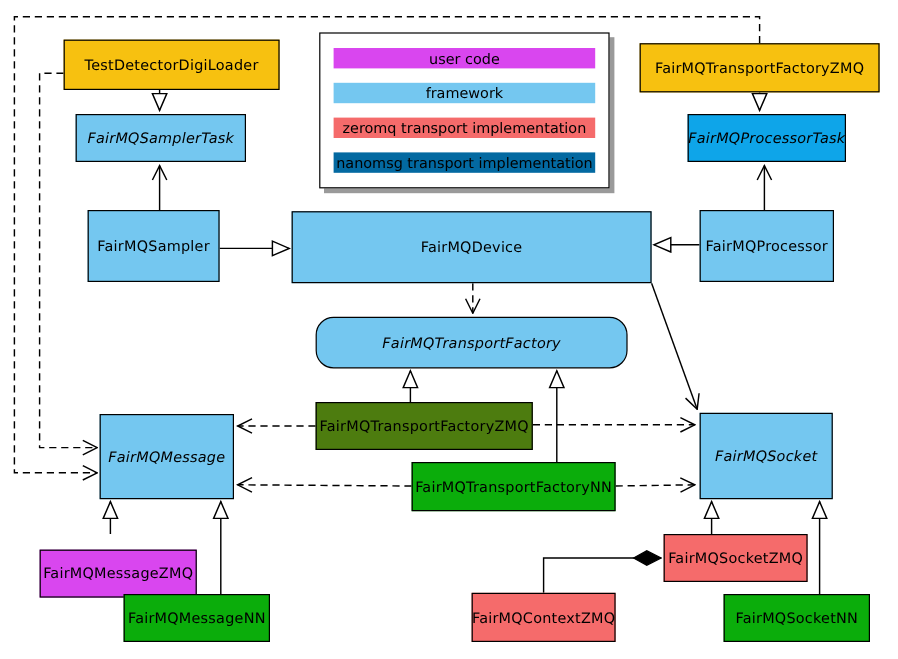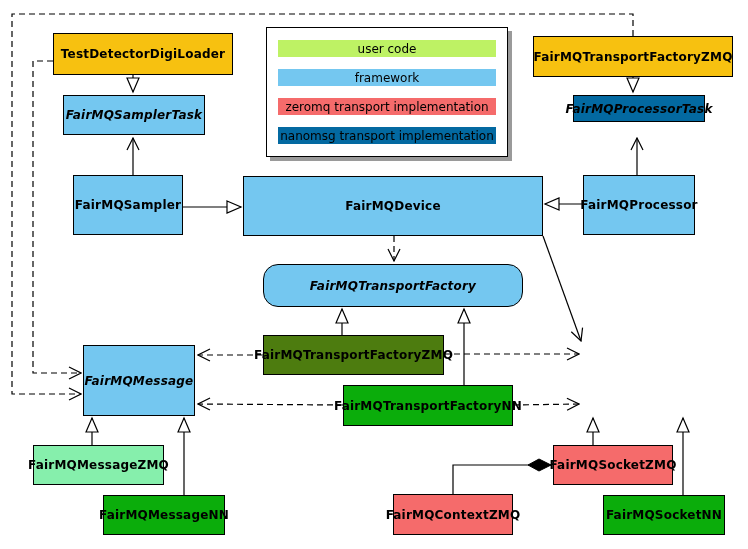--- a/index.html
+++ b/index.html
@@ -4,21 +4,21 @@
 <style>
   html,body{margin:0;padding:0;background:#fff;}
   #canvas{
     position:relative;width:748px;height:549px;background:#ffffff;overflow:hidden;
     font-family:"DejaVu Sans", sans-serif;
   }
   #edges{position:absolute;left:0;top:0;width:748px;height:549px;pointer-events:none;}
   .node{
     position:absolute;box-sizing:border-box;border:1px solid #000;
     display:flex;align-items:center;justify-content:center;
-    font-size:12px;font-weight:bold;color:#000;white-space:nowrap;
+    font-size:12px;font-weight:normal;color:#000;white-space:nowrap;
     letter-spacing:0.2px;
   }
   .node.abstract{font-style:italic;}
   .legend{
     position:absolute;left:266px;top:27px;width:242px;height:130px;
     box-sizing:border-box;background:#fff;border:1px solid #000;
     box-shadow:4px 4px 0 #9a9a9a;
     display:flex;flex-direction:column;justify-content:space-evenly;align-items:center;
   }
   .legend-item{
@@ -69,50 +69,51 @@
         <line x1="444" y1="354" x2="579" y2="354" marker-end="url(#arrow-open)"></line>
         <line x1="343" y1="405" x2="198" y2="404" marker-end="url(#arrow-open)"></line>
         <line x1="513" y1="405" x2="579" y2="404" marker-end="url(#arrow-open)"></line>
       </g>
 
       <polyline points="453,494 453,465 551,465" marker-end="url(#arrow-diamond)"></polyline>
     </g>
   </svg>
 
   <div class="legend">
-    <div class="legend-item" style="background-color: #bef264;">user code</div>
+    <div class="legend-item" style="background-color: #d946ef;">user code</div>
     <div class="legend-item" style="background-color: rgb(116, 199, 240);">framework</div>
     <div class="legend-item" style="background-color: rgb(245, 107, 107);">zeromq transport implementation</div>
     <div class="legend-item" style="background-color: #0369a1;">nanomsg transport implementation</div>
   </div>
 
   <div class="node" style="left: 53px; top: 33px; width: 180px; height: 42px; background-color: rgb(247, 193, 16);">TestDetectorDigiLoader</div>
 
   <div class="node" style="left: 533px; top: 36px; width: 200px; height: 41px; background-color: rgb(247, 193, 16);">FairMQTransportFactoryZMQ</div>
 
   <div class="node abstract" style="left: 63px; top: 95px; width: 142px; height: 40px; background-color: rgb(116, 199, 240);">FairMQSamplerTask</div>
 
-  <div class="node abstract" style="left: 573px; top: 95px; width: 132px; height: 27px; background-color: #0369a1; text-align: center;">FairMQProcessorTask</div>
+  <div class="node abstract" style="left: 573px; top: 95px; width: 132px; height: 40px; background-color: #0ea5e9; text-align: center;">FairMQProcessorTask</div>
 
   <div class="node" style="left: 73px; top: 175px; width: 110px; height: 60px; background-color: rgb(116, 199, 240);">FairMQSampler</div>
 
   <div class="node" style="left: 243px; top: 176px; width: 300px; height: 60px; background-color: rgb(116, 199, 240);">FairMQDevice</div>
 
   <div class="node" style="left: 583px; top: 175px; width: 112px; height: 60px; background-color: rgb(116, 199, 240);">FairMQProcessor</div>
 
   <div class="node abstract" style="left: 263px; top: 264px; width: 260px; height: 43px; background-color: rgb(116, 199, 240); border-radius: 15px;">FairMQTransportFactory</div>
 
   <div class="node" style="left: 263px; top: 335px; width: 181px; height: 40px; background-color: #4d7c0f;">FairMQTransportFactoryZMQ</div>
 
   <div class="node" style="left: 343px; top: 385px; width: 170px; height: 41px; background-color: rgb(11, 173, 11);">FairMQTransportFactoryNN</div>
 
   <div class="node abstract" style="left: 83px; top: 345px; width: 112px; height: 71px; background-color: rgb(116, 199, 240);">FairMQMessage</div>
 
+  <div class="node abstract" style="left: 583px; top: 344px; width: 111px; height: 72px; background-color: rgb(116, 199, 240);">FairMQSocket</div>
 
-  <div class="node" style="left: 33px; top: 445px; width: 131px; height: 40px; background-color: #86efac;">FairMQMessageZMQ</div>
+  <div class="node" style="left: 33px; top: 458px; width: 131px; height: 40px; background-color: #d946ef;">FairMQMessageZMQ</div>
 
   <div class="node" style="left: 103px; top: 495px; width: 122px; height: 40px; background-color: rgb(11, 173, 11);">FairMQMessageNN</div>
 
   <div class="node" style="left: 553px; top: 445px; width: 120px; height: 40px; background-color: rgb(245, 107, 107);">FairMQSocketZMQ</div>
 
   <div class="node" style="left: 603px; top: 495px; width: 122px; height: 40px; background-color: rgb(11, 173, 11);">FairMQSocketNN</div>
 
   <div class="node" style="left: 393px; top: 494px; width: 120px; height: 41px; background-color: rgb(245, 107, 107);">FairMQContextZMQ</div>
 
 </div>

